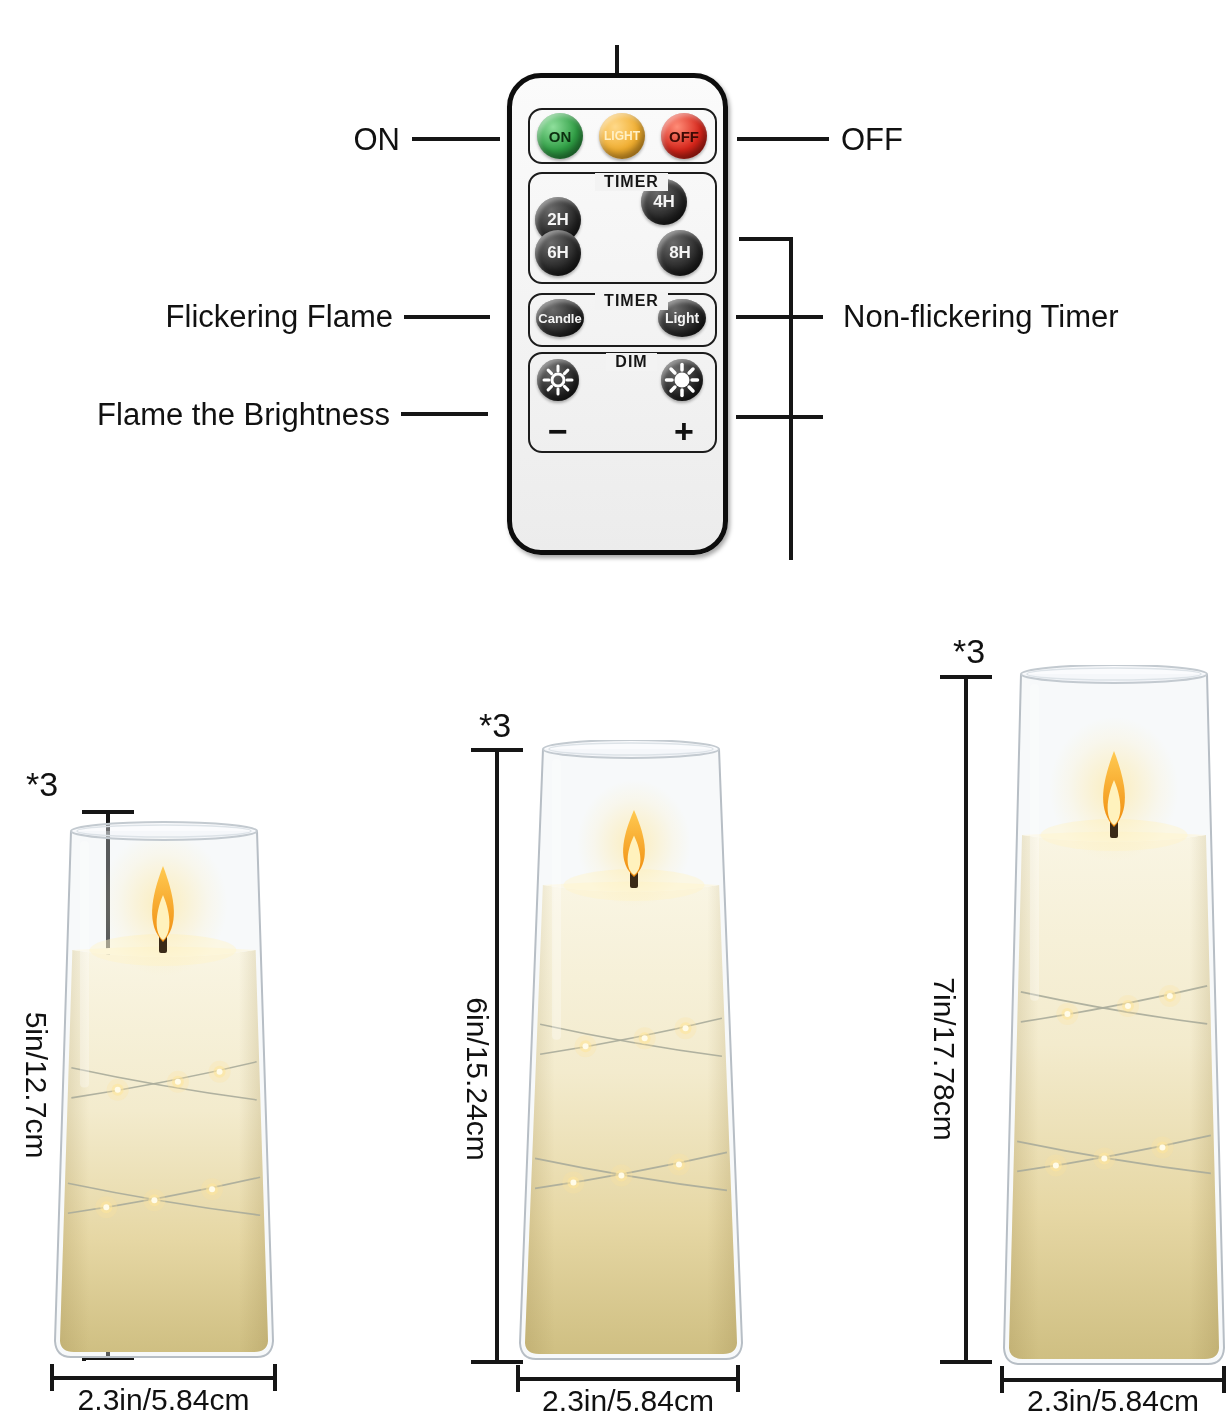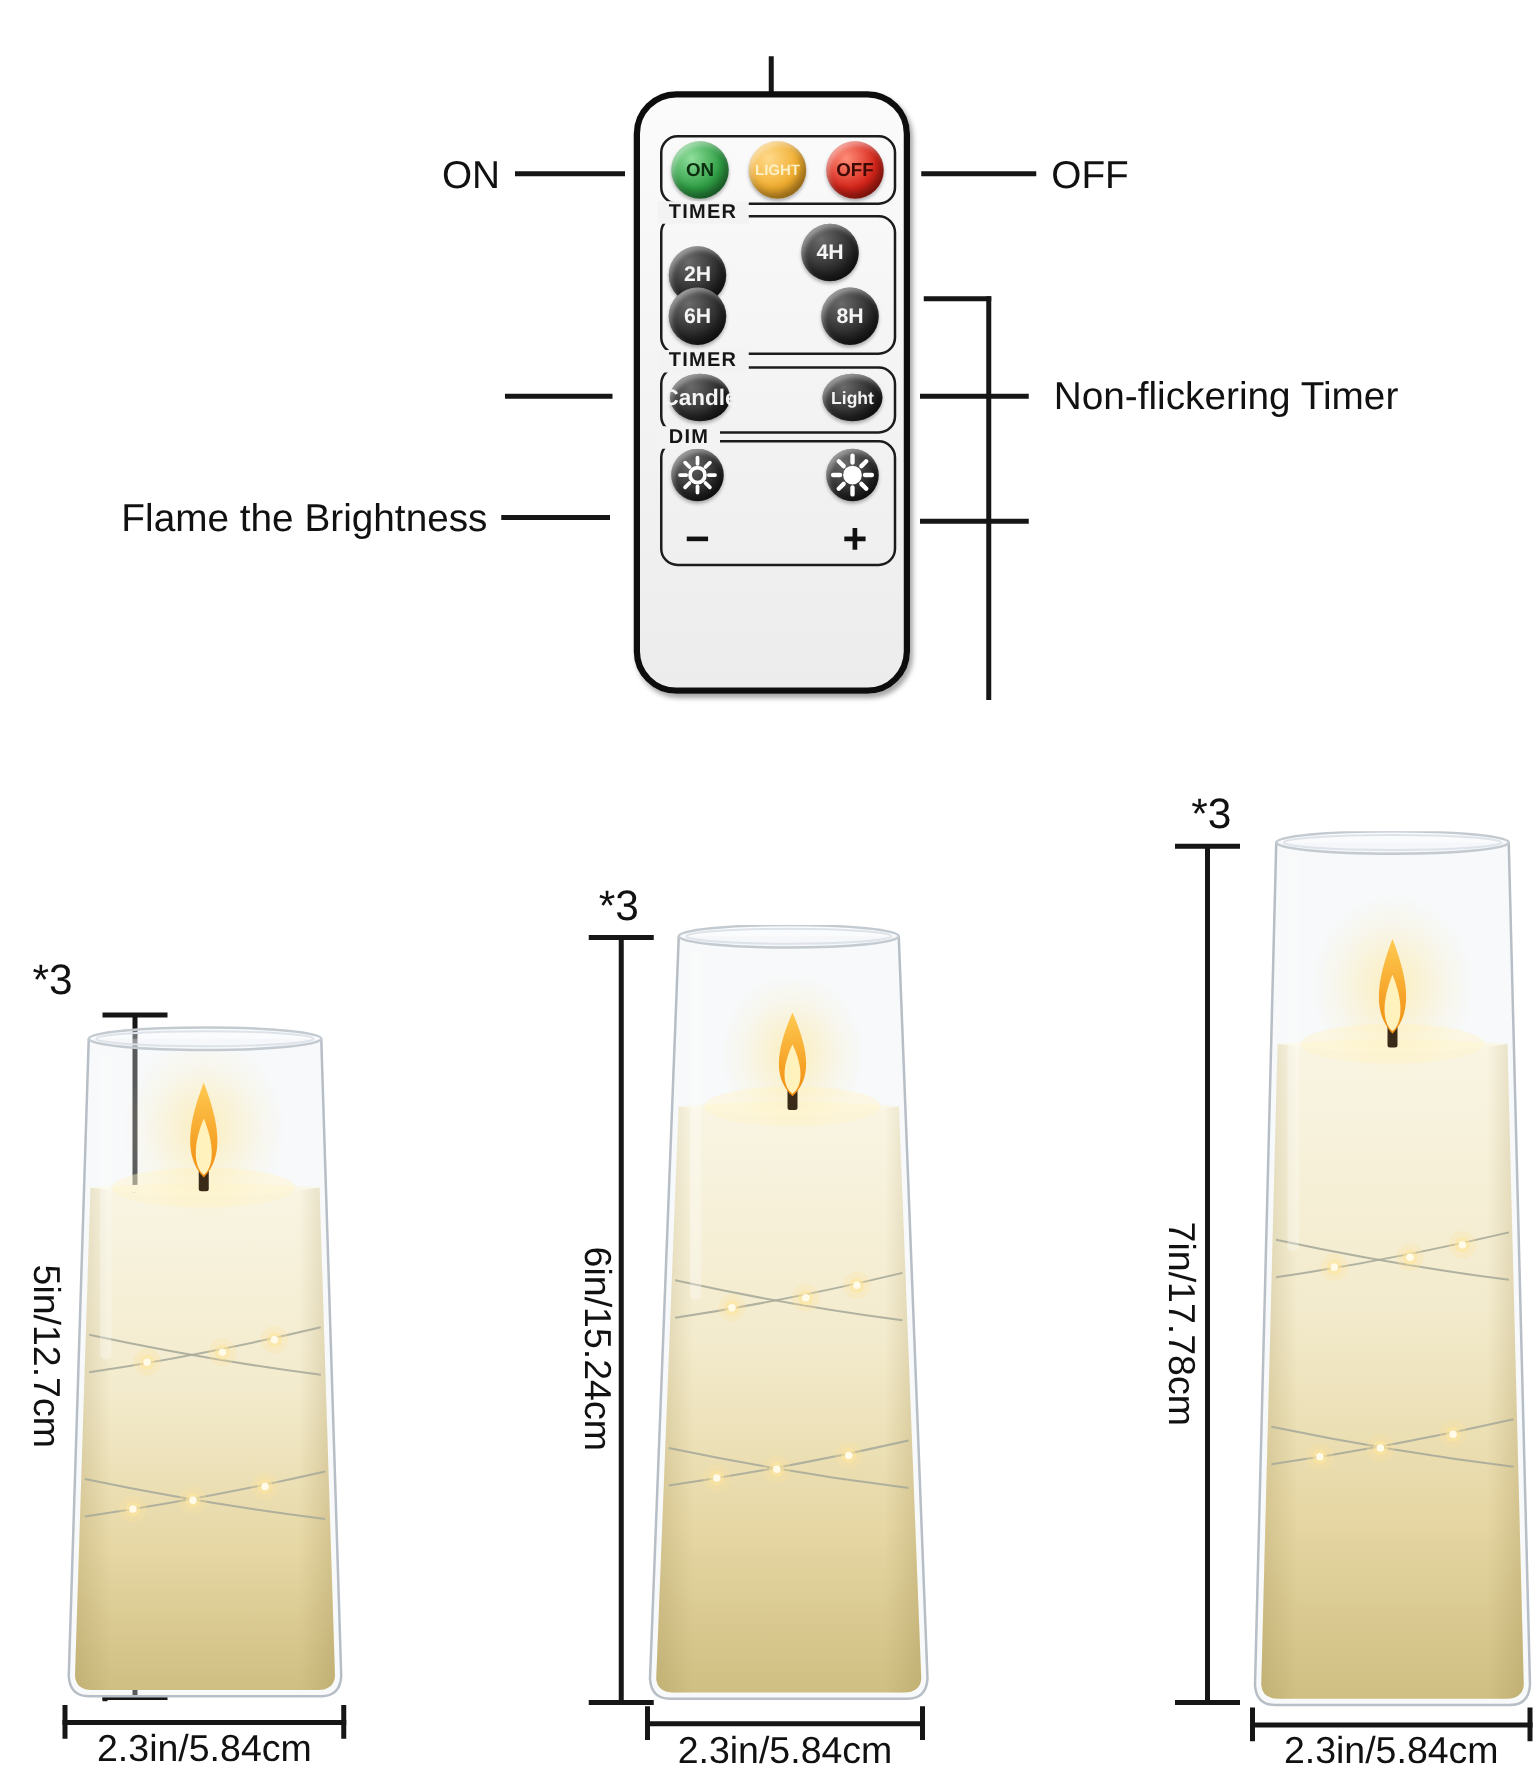--- a/index.html
+++ b/index.html
@@ -12,33 +12,33 @@
         font-size:34px;font-weight:600;}
   .callout{position:absolute;font-size:31px;white-space:nowrap;}
   .r-align{text-align:right;}
 
   
   .remote{position:absolute;left:507px;top:73px;width:221px;height:482px;
           background:linear-gradient(180deg,#fbfbfb,#ececec);
           border:5px solid #0d0d0d;border-radius:34px;box-sizing:border-box;
           box-shadow:2px 3px 4px rgba(0,0,0,.35);}
   .group{position:absolute;border:2.5px solid #1c1c1c;border-radius:14px;box-sizing:border-box;}
-  .sec-label{position:absolute;left:14px;width:191px;z-index:3;}
+  .sec-label{position:absolute;left:24px;width:191px;text-align:center;z-index:3;margin-top:12px;}
   .sec-label span{display:inline-block;background:#f3f3f3;padding:0 9px;
                   font-size:16px;font-weight:700;letter-spacing:1px;color:#161616;}
   .rbtn{position:absolute;border-radius:50%;display:flex;align-items:center;justify-content:center;
         font-weight:700;box-shadow:inset -3px -5px 7px rgba(0,0,0,.35), inset 2px 3px 4px rgba(255,255,255,.45), 0 2px 3px rgba(0,0,0,.3);
         border:none;padding:0;}
   .d46{width:46px;height:46px;}
   .d42{width:42px;height:42px;}
   .green{background:radial-gradient(circle at 35% 30%, #8fdf9c, #2f9e44 55%, #1d6c2e);color:#0c2f10;font-size:15px;}
   .amber{background:radial-gradient(circle at 35% 30%, #ffd98a, #f0ad2e 55%, #cf8d1d);color:#fff0c4;font-size:12px;}
   .red{background:radial-gradient(circle at 35% 30%, #ff8d78, #d6251a 55%, #93120a);color:#3f0a04;font-size:15px;}
   .dark{background:radial-gradient(circle at 35% 28%, #6a6a6a, #262626 60%, #050505);color:#f4f4f4;font-size:17px;}
-  .oval{border-radius:50%;width:48px;height:38px;font-size:18px;}
+  .oval{border-radius:50%;width:48px;height:38px;font-size:13px;}
   .pm{position:absolute;font-size:34px;font-weight:700;color:#111;line-height:1;}
 
   
   .qty{position:absolute;font-size:34px;font-weight:400;}
   .dimlabel{position:absolute;font-size:30px;text-align:center;white-space:nowrap;}
   .rot{transform:rotate(90deg);transform-origin:center center;}
   .candle-art{position:absolute;}
   .candle-art svg{display:block;}
 </style>
 </head>
@@ -124,20 +124,21 @@
   <div class="line" style="left:737px;top:137px;width:92px;height:4px;"></div>
   <div class="line" style="left:404px;top:315px;width:86px;height:4px;"></div>
   <div class="line" style="left:401px;top:412px;width:87px;height:4px;"></div>
   <div class="line" style="left:736px;top:315px;width:87px;height:4px;"></div>
   <div class="line" style="left:736px;top:415px;width:87px;height:4px;"></div>
   <div class="line" style="left:739px;top:237px;width:54px;height:4px;"></div>
   <div class="line" style="left:789px;top:237px;width:4px;height:323px;"></div>
 
   <div class="callout r-align" style="left:250px;width:150px;top:122px;">ON</div>
   <div class="callout" style="left:841px;top:122px;">OFF</div>
+  <div class="callout r-align" style="left:140px;width:253px;top:299px;">Flickering Flame</div>
   <div class="callout" style="left:843px;top:299px;">Non-flickering Timer</div>
   <div class="callout r-align" style="left:90px;width:300px;top:397px;">Flame the Brightness</div>
 
 
   <div class="qty" style="left:26px;top:765px;">*3</div>
   <div class="line" style="left:106px;top:812px;width:4px;height:548px;"></div>
   <div class="line" style="left:82px;top:810px;width:52px;height:4px;"></div>
   <div class="line" style="left:82px;top:1357px;width:4px;height:4px;"></div>
   <div class="line" style="left:82px;top:1356px;width:52px;height:4px;"></div>
   <div class="dimlabel rot" style="left:-74px;top:1068px;width:220px;">5in/12.7cm</div>

